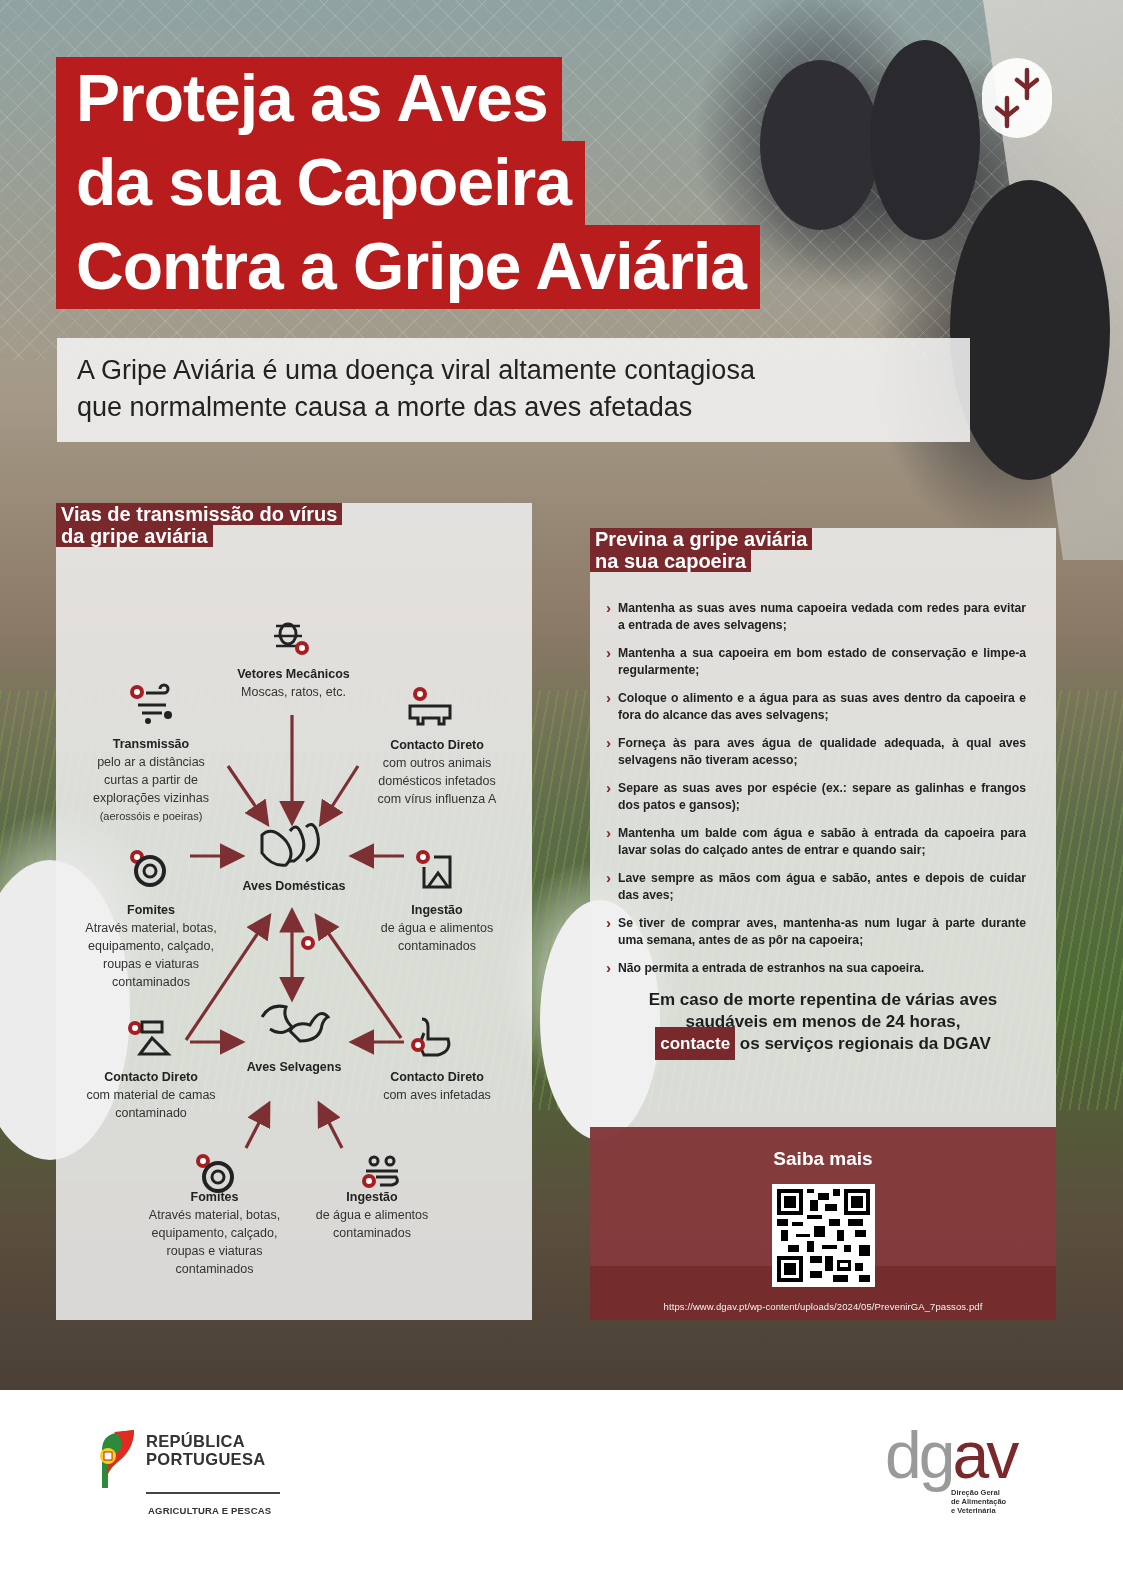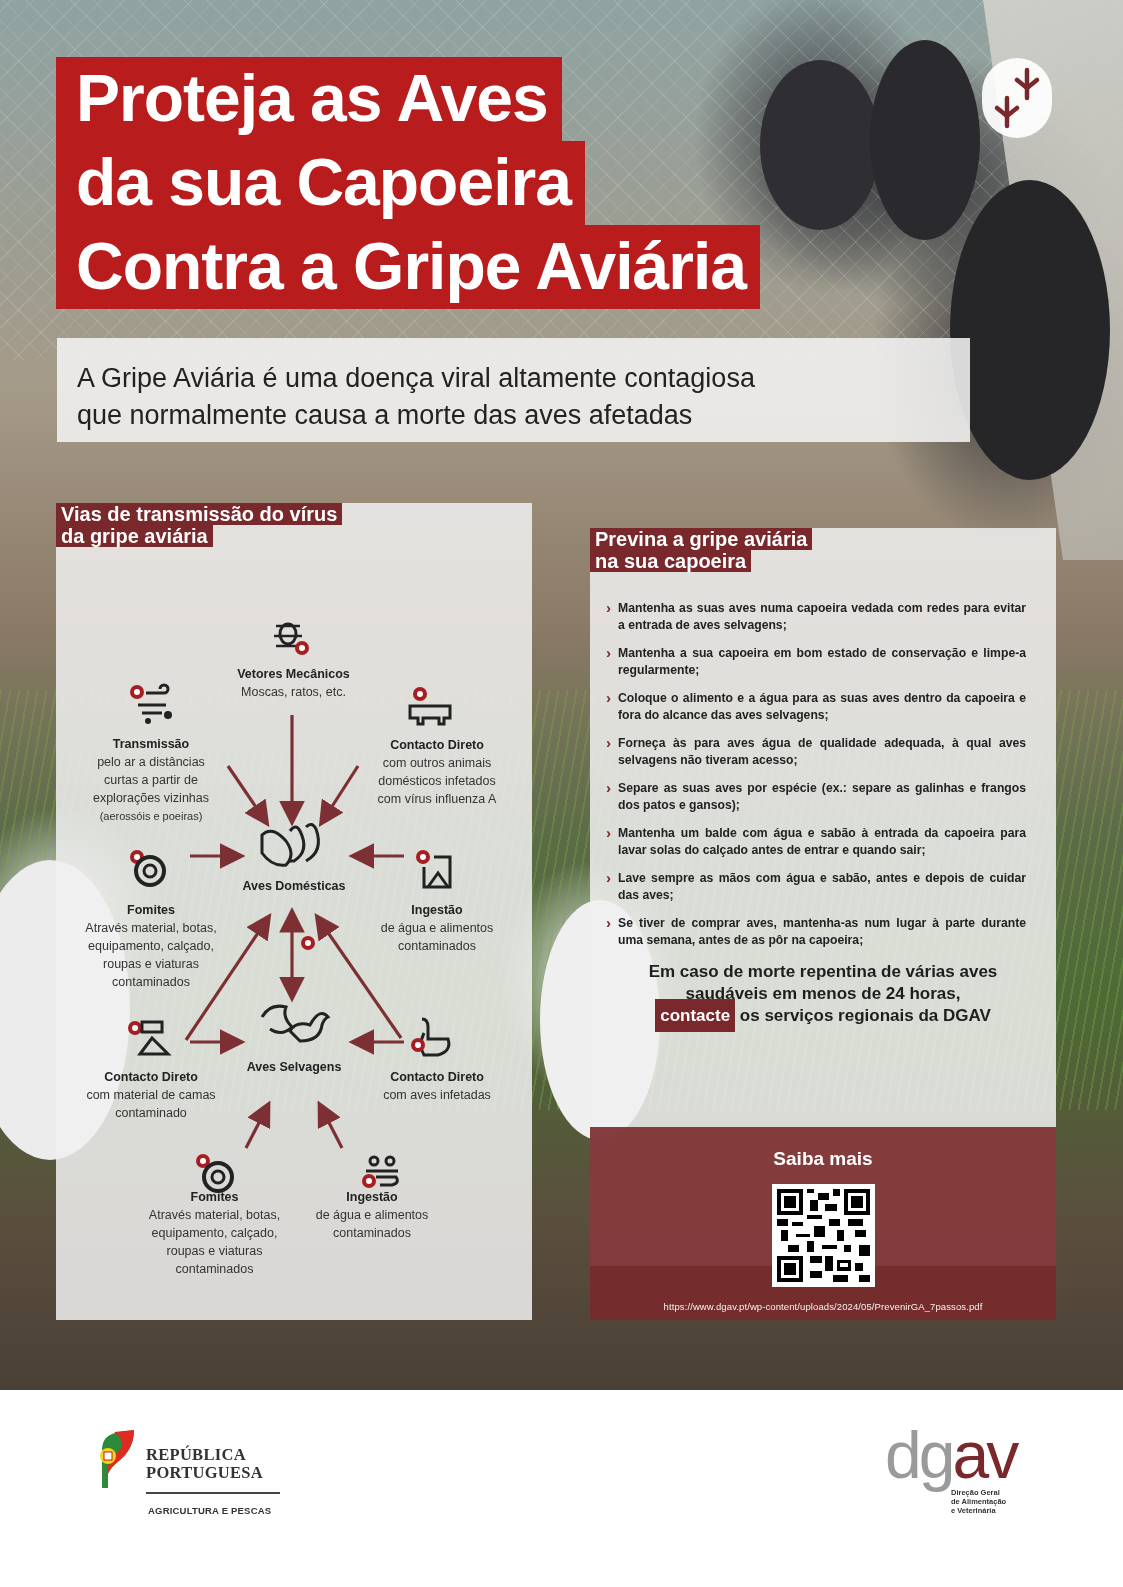--- a/index.html
+++ b/index.html
@@ -29,21 +29,21 @@
   .title-block { position: absolute; left: 56px; top: 57px; }
   .title-line { display: block; width: fit-content; background: #b91c1c; color: #fff; font-weight: 700;
     font-size: 66px; line-height: 83px; letter-spacing: -1px; padding: 0 14px 0 20px; white-space: nowrap; }
   .title-line.l1 { height: 84px; }
   .title-line.l2 { height: 84px; }
   .title-line.l3 { height: 84px; }
 
   .badge { position: absolute; left: 982px; top: 58px; width: 70px; height: 80px; border-radius: 40px 40px 40px 40px; background: rgba(255,255,255,0.92); }
 
   .subtitle { position: absolute; left: 57px; top: 338px; width: 913px; height: 104px; background: rgba(242,242,242,0.88);
-    padding: 22px 20px; font-size: 27px; line-height: 37px; color: #222; font-weight: 300; }
+    padding: 14px 20px; font-size: 27px; line-height: 37px; color: #222; font-weight: 300; }
 
   .panel { position: absolute; background: rgba(240,240,240,0.86); }
   .panel.left { left: 56px; top: 503px; width: 476px; height: 817px; }
   .panel.right { left: 590px; top: 528px; width: 466px; height: 738px; }
   .panel.saiba { left: 590px; top: 1127px; width: 466px; height: 193px; background: rgba(121,41,43,0.9); color: #fff; text-align: center; }
 
   .hl-title { text-align: left; }
   .hl-title span { display: inline-block; background: #79292b; color: #fff; font-weight: 700; font-size: 20px; line-height: 22px; padding: 0 5px; }
 
   
@@ -59,21 +59,21 @@
   .alert { text-align: center; font-weight: 700; font-size: 17px; line-height: 22px; color: #1e1e1e; margin-top: 12px; padding: 0 20px; }
   .alert .hl { background: #79292b; color: #fff; padding: 7px 5px; }
 
   .saiba h3 { font-size: 19px; font-weight: 700; margin-top: 21px; }
   .qr { width: 103px; height: 103px; background: #fff; margin: 14px auto 0; padding: 5px; }
   .url { font-size: 9.5px; margin-top: 14px; letter-spacing: .1px; color: #f3f3f3; }
 
   
   .footer { position: absolute; left: 0; top: 1390px; width: 1123px; height: 197px; background: #fff; }
   .rp { position: absolute; left: 94px; top: 40px; }
-  .rp-name { position: absolute; left: 52px; top: 16px; font-family: Liberation Serif, serif; font-weight: 700; font-size: 16.5px; line-height: 18px; color: #333; letter-spacing: .3px; }
+  .rp-name { position: absolute; left: 52px; top: 2px; font-family: Liberation Sans, sans-serif; font-weight: 700; font-size: 16.5px; line-height: 18px; color: #333; letter-spacing: .3px; }
   .rp-line { position: absolute; left: 52px; top: 62px; width: 134px; height: 2px; background: #444; }
   .rp-sub { position: absolute; left: 54px; top: 75px; font-size: 9.5px; font-weight: 700; color: #333; white-space: nowrap; letter-spacing: .2px; }
   .dgav { position: absolute; left: 885px; top: 30px; }
   .dgav .dg { font-size: 66px; color: #9a9a9a; font-weight: 300; letter-spacing: -3px; line-height: 70px; }
   .dgav .av { font-size: 66px; color: #79292b; font-weight: 300; letter-spacing: -3px; line-height: 70px; }
   .dgav .desc { position: absolute; left: 66px; top: 68px; font-size: 7.5px; line-height: 9px; font-weight: 700; color: #333; white-space: nowrap; }
 </style>
 </head>
 <body>
 
@@ -290,20 +290,21 @@
   </div>
   <ul class="bullets">
     <li>Mantenha as suas aves numa capoeira vedada com redes para evitar a entrada de aves selvagens;</li>
     <li>Mantenha a sua capoeira em bom estado de conservação e limpe-a regularmente;</li>
     <li>Coloque o alimento e a água para as suas aves dentro da capoeira e fora do alcance das aves selvagens;</li>
     <li>Forneça às para aves água de qualidade adequada, à qual aves selvagens não tiveram acesso;</li>
     <li>Separe as suas aves por espécie (ex.: separe as galinhas e frangos dos patos e gansos);</li>
     <li>Mantenha um balde com água e sabão à entrada da capoeira para lavar solas do calçado antes de entrar e quando sair;</li>
     <li>Lave sempre as mãos com água e sabão, antes e depois de cuidar das aves;</li>
     <li>Se tiver de comprar aves, mantenha-as num lugar à parte durante uma semana, antes de as pôr na capoeira;</li>
+    <li>Não permita a entrada de estranhos na sua capoeira.</li>
   </ul>
   <div class="alert">
     <div>Em caso de morte repentina de várias aves</div>
     <div>saudáveis em menos de 24 horas,</div>
     <div><span class="hl">contacte</span><span> os serviços regionais da DGAV</span></div>
   </div>
 </div>
 
 <div class="panel saiba">
   <h3>Saiba mais</h3>

